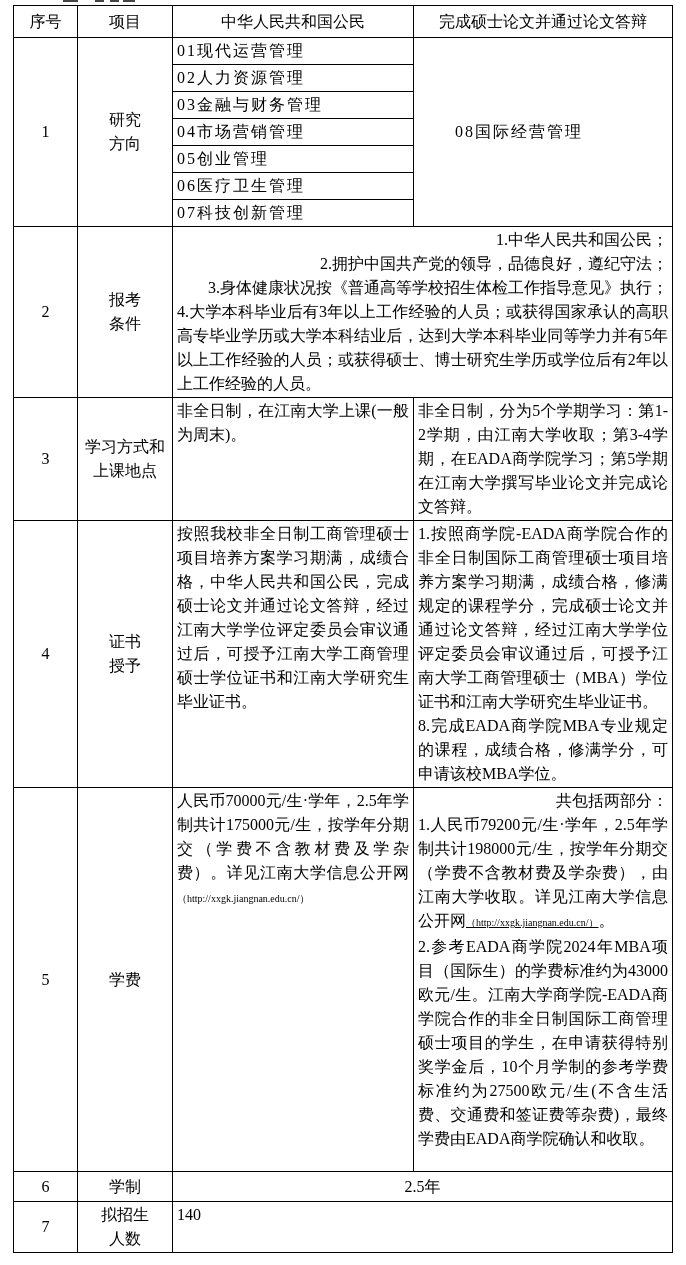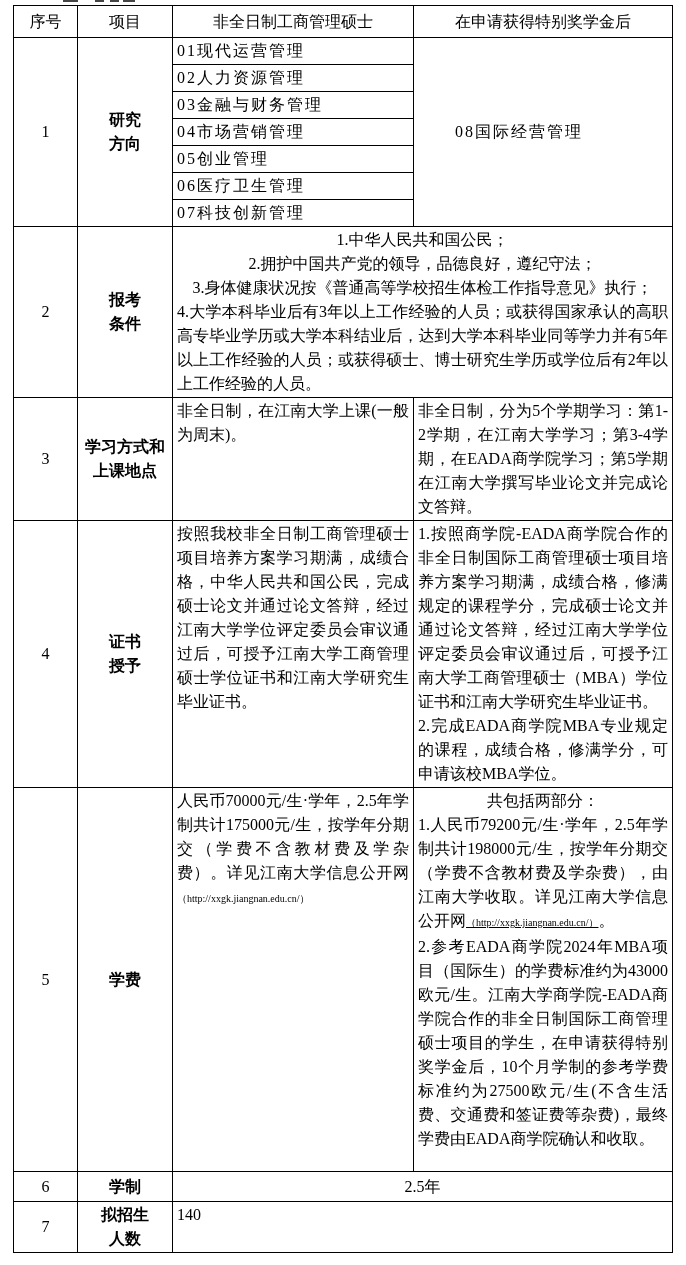--- a/index.html
+++ b/index.html
@@ -45,29 +45,29 @@
   tr.h-dir  { height: 27px; }
   tr.h-r2   { height: 169px; }
   tr.h-r3   { height: 120px; }
   tr.h-r4   { height: 265px; }
   tr.h-r5   { height: 384px; }
   tr.h-r6   { height: 30px; }
   tr.h-r7   { height: 49px; }
 
   td.c-head  { text-align: center; vertical-align: middle; }
   td.c-num   { text-align: center; vertical-align: middle; }
-  td.c-label { text-align: center; vertical-align: middle; white-space: pre-line; font-weight: bold; }
+  td.c-label { text-align: center; vertical-align: middle; white-space: pre-line; }
   td.c-dir   { vertical-align: middle; letter-spacing: 2px; }
   td.c-intl  { vertical-align: middle; padding-left: 41px; letter-spacing: 2px; }
   td.c-body  { vertical-align: top; }
   td.c-merge-mid { text-align: center; vertical-align: middle; }
   td.c-merge-top { vertical-align: top; }
 
   .para      { text-align: justify; }
-  .para-line { text-align: center; }
+  .para-line { text-align: right; }
   .url  { font-size: 10px; letter-spacing: 0; }
   .link { text-decoration: underline; }
 </style>
 </head>
 <body>
 
 <div class="artifact af1"></div>
 <div class="artifact af2"></div>
 <div class="artifact af3"></div>
 <div class="artifact af4"></div>
@@ -77,22 +77,22 @@
     <col style="width:64px">
     <col style="width:95px">
     <col style="width:241px">
     <col style="width:259px">
   </colgroup>
 
   <tbody>
       <tr class="h-head">
     <td class="c-head">序号</td>
     <td class="c-head">项目</td>
-    <td class="c-head">非全日制工商管理硕士</td>
-    <td class="c-head">在申请获得特别奖学金后</td>
+    <td class="c-head">中华人民共和国公民</td>
+    <td class="c-head">完成硕士论文并通过论文答辩</td>
   </tr>
 
   <tr class="h-dir">
     <td class="c-num" rowspan="7">1</td>
     <td class="c-label" rowspan="7">研究
 方向</td>
     <td class="c-dir">01现代运营管理</td>
     <td class="c-intl" rowspan="7">08国际经营管理</td>
   </tr>
   <tr class="h-dir">
@@ -127,34 +127,34 @@
   </tr>
 
   <tr class="h-r3">
     <td class="c-num">3</td>
     <td class="c-label">学习方式和
 上课地点</td>
     <td class="c-body">
       <div class="para">非全日制，在江南大学上课(一般为周末)。</div>
     </td>
     <td class="c-body">
-      <div class="para">非全日制，分为5个学期学习：第1-2学期，在江南大学学习；第3-4学期，在EADA商学院学习；第5学期在江南大学撰写毕业论文并完成论文答辩。</div>
+      <div class="para">非全日制，分为5个学期学习：第1-2学期，由江南大学收取；第3-4学期，在EADA商学院学习；第5学期在江南大学撰写毕业论文并完成论文答辩。</div>
     </td>
   </tr>
 
   <tr class="h-r4">
     <td class="c-num">4</td>
     <td class="c-label">证书
 授予</td>
     <td class="c-body">
       <div class="para">按照我校非全日制工商管理硕士项目培养方案学习期满，成绩合格，中华人民共和国公民，完成硕士论文并通过论文答辩，经过江南大学学位评定委员会审议通过后，可授予江南大学工商管理硕士学位证书和江南大学研究生毕业证书。</div>
     </td>
     <td class="c-body">
       <div class="para">1.按照商学院-EADA商学院合作的非全日制国际工商管理硕士项目培养方案学习期满，成绩合格，修满规定的课程学分，完成硕士论文并通过论文答辩，经过江南大学学位评定委员会审议通过后，可授予江南大学工商管理硕士（MBA）学位证书和江南大学研究生毕业证书。</div>
-      <div class="para">2.完成EADA商学院MBA专业规定的课程，成绩合格，修满学分，可申请该校MBA学位。</div>
+      <div class="para">8.完成EADA商学院MBA专业规定的课程，成绩合格，修满学分，可申请该校MBA学位。</div>
     </td>
   </tr>
 
   <tr class="h-r5">
     <td class="c-num">5</td>
     <td class="c-label">学费</td>
     <td class="c-body">
       <div class="para">
         <span>人民币70000元/生·学年，2.5年学制共计175000元/生，按学年分期交（学费不含教材费及学杂费）。详见江南大学信息公开网</span><span class="url">（http://xxgk.jiangnan.edu.cn/）</span>
       </div>

